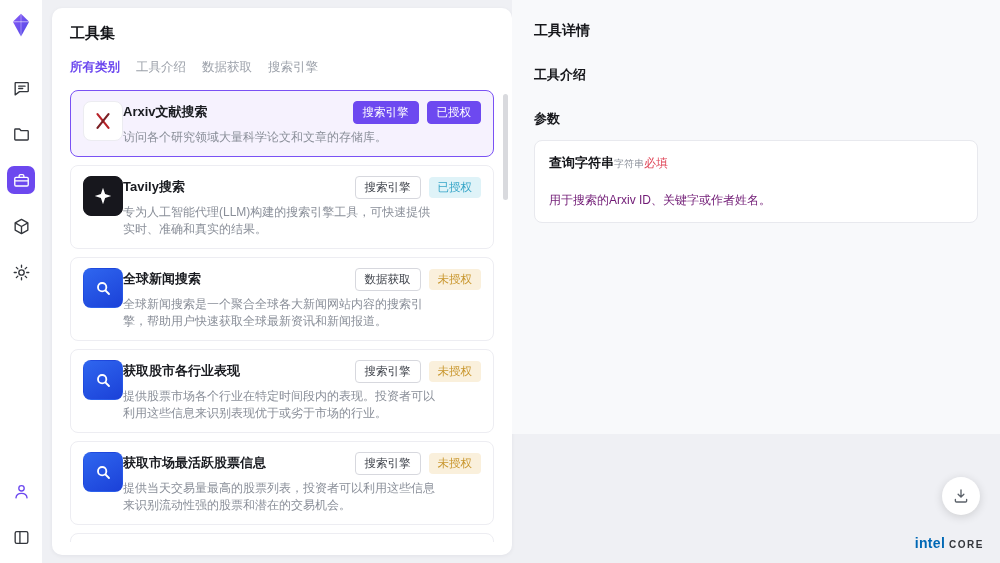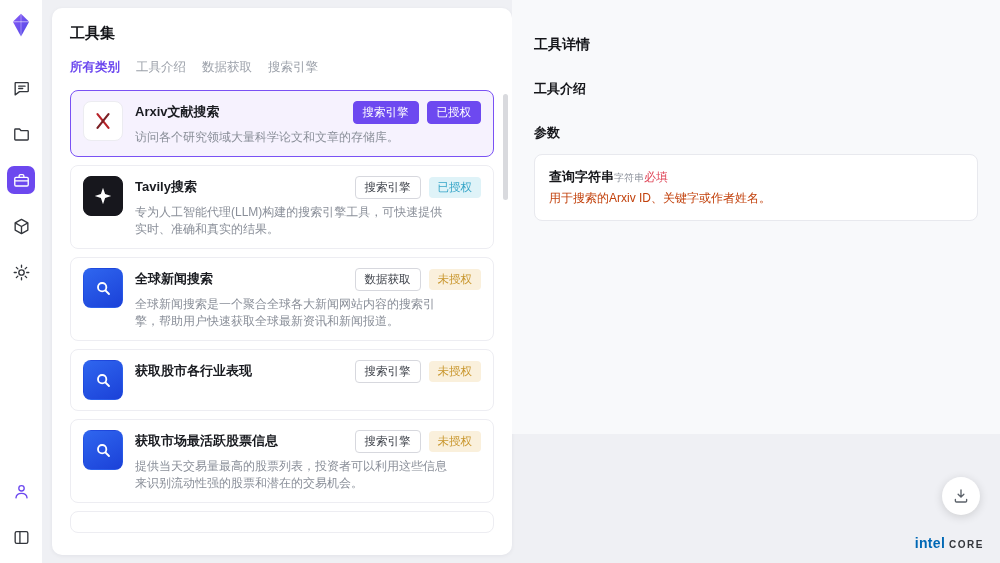--- a/index.html
+++ b/index.html
@@ -35,21 +35,21 @@
     background:#fff; border-radius:10px;
     box-shadow:0 1px 4px rgba(20,20,43,.06);
     padding:16px 18px; overflow:hidden;
   }
   .panel-title { font-size:15px; font-weight:bold; }
   .tabs { display:flex; gap:16px; margin-top:16px; font-size:12.5px; color:#9ca1aa; }
   .tab { cursor:pointer; }
   .tab.active { color:#6c48ef; font-weight:bold; }
   .tool-list { margin-top:14px; height:452px; overflow:hidden; }
   .tool-card {
-    display:flex; gap:12px; padding:10px 12px;
+    display:flex; gap:0; padding:10px 12px;
     border:1px solid #ededf2; border-radius:8px; margin-bottom:8px;
     background:#fff; cursor:pointer;
   }
   .tool-card.selected { border:1.5px solid #7a52f4; background:#f6f2fe; }
   .tool-icon {
     width:40px; height:40px; border-radius:8px; flex:none;
     display:flex; align-items:center; justify-content:center;
     border:1px solid #ececf1; background:#fff;
   }
   .tool-icon.dark { background:#17171d; border-color:#17171d; }
@@ -65,34 +65,34 @@
   .badge.yellow { background:#faf0dc; color:#c9972f; }
   .tool-desc { margin-top:5px; font-size:12px; line-height:17px; color:#8a8f99; max-width:312px; }
   .scroll-thumb {
     position:absolute; right:4px; top:86px; width:5px; height:106px;
     border-radius:3px; background:#d9dade; cursor:pointer;
   }
 
   
   .detail-panel {
     position:absolute; left:512px; top:0; width:488px; height:434px;
-    background:#f8f9fb; padding:36px 22px;
+    background:#f8f9fb; padding:22px 22px;
   }
   .detail-title { font-size:14px; font-weight:bold; }
   .section-heading { font-size:13px; font-weight:bold; margin-top:26px; }
   .info-box {
     margin-top:12px; background:#fff; border:1px solid #e8e9ee;
     border-radius:8px; padding:13px 14px;
   }
   .intro-text { font-size:12px; color:#2c2f35; line-height:1.6; }
   .param-head { display:flex; align-items:baseline; }
   .param-name { font-size:13px; font-weight:bold; }
   .param-type { font-size:10px; color:#8a8f99; }
   .param-required { font-size:12px; color:#e0485a; }
-  .param-desc { margin-top:4px; font-size:12px; color:#c2410c; }
+  .param-desc { margin-top:20px; font-size:12px; color:#701a75; }
 
   
   .fab {
     position:absolute; right:20px; bottom:48px; width:38px; height:38px;
     border-radius:50%; background:#fff; box-shadow:0 2px 10px rgba(0,0,0,.14);
     display:flex; align-items:center; justify-content:center;
     color:#5b6169; cursor:pointer;
   }
   .intel-logo { position:absolute; right:16px; bottom:12px; display:flex; align-items:baseline; gap:4px; }
   .intel-word { color:#0068b5; font-size:14px; font-weight:600; letter-spacing:.3px; }
@@ -233,20 +233,21 @@
             <path d="M15 15l4.2 4.2"></path>
           </svg>
         </div>
     <div class="tool-main">
       <div class="tool-top">
         <span class="tool-name">获取股市各行业表现</span>
         <span class="flex-gap"></span>
         <span class="badge cat outline">搜索引擎</span>
         <span class="badge auth yellow">未授权</span>
       </div>
+      <div class="tool-desc">提供股票市场各个行业在特定时间段内的表现。投资者可以利用这些信息来识别表现优于或劣于市场的行业。</div>
     </div>
   </div>
 
   <div class="tool-card">
     <div class="tool-icon blue">
           <svg viewBox="0 0 24 24" width="20" height="20" fill="none" stroke="#fff" stroke-width="2.2" stroke-linecap="round">
             <circle cx="11" cy="11" r="5"></circle>
             <path d="M15 15l4.2 4.2"></path>
           </svg>
         </div>

